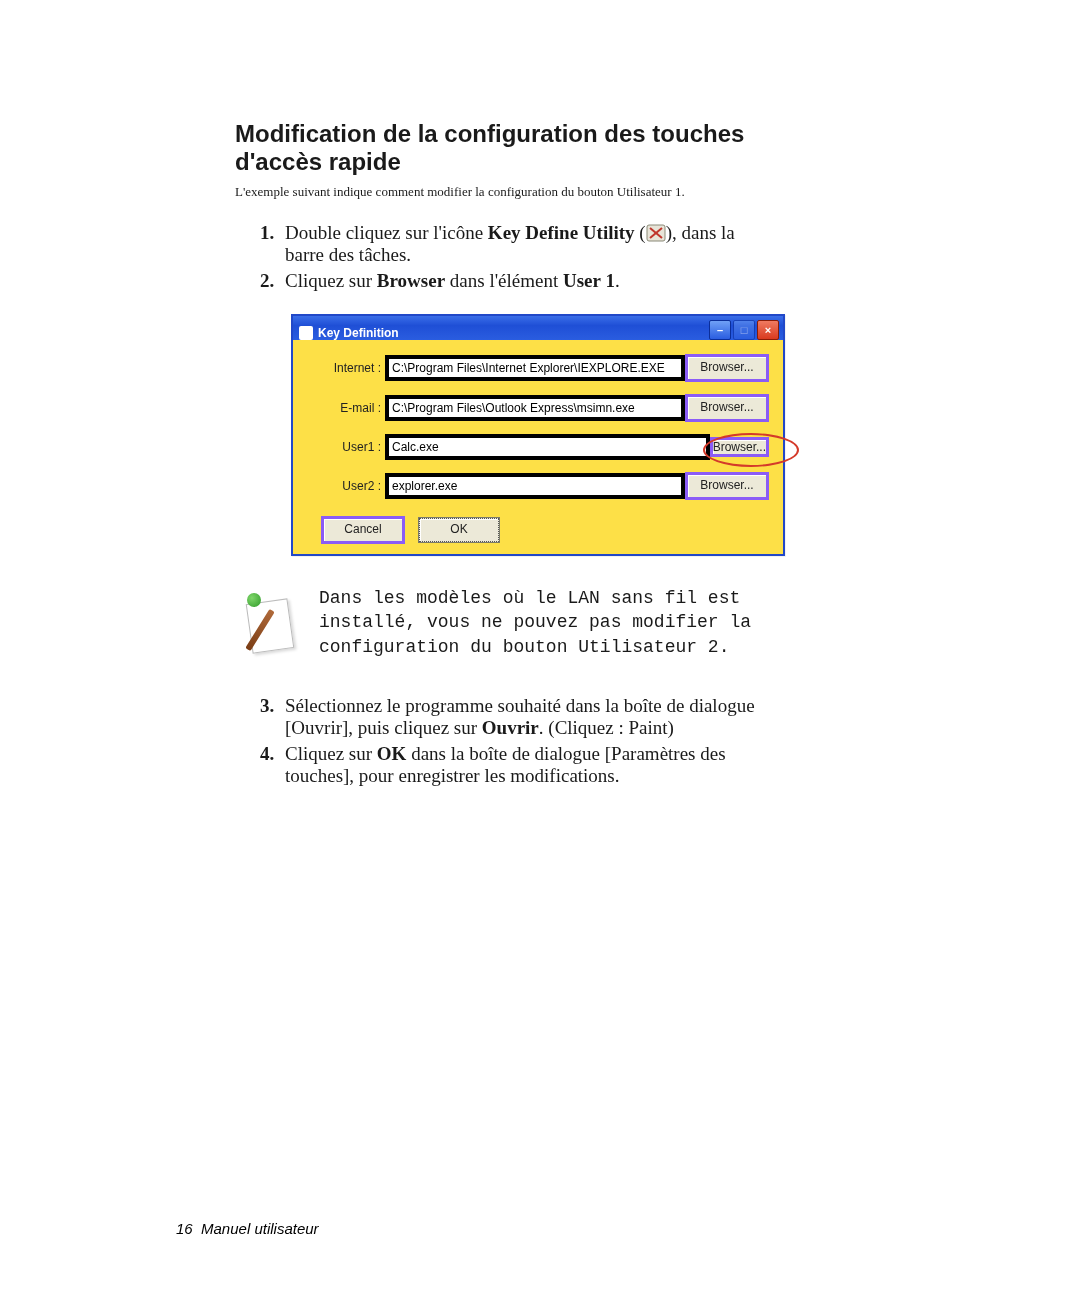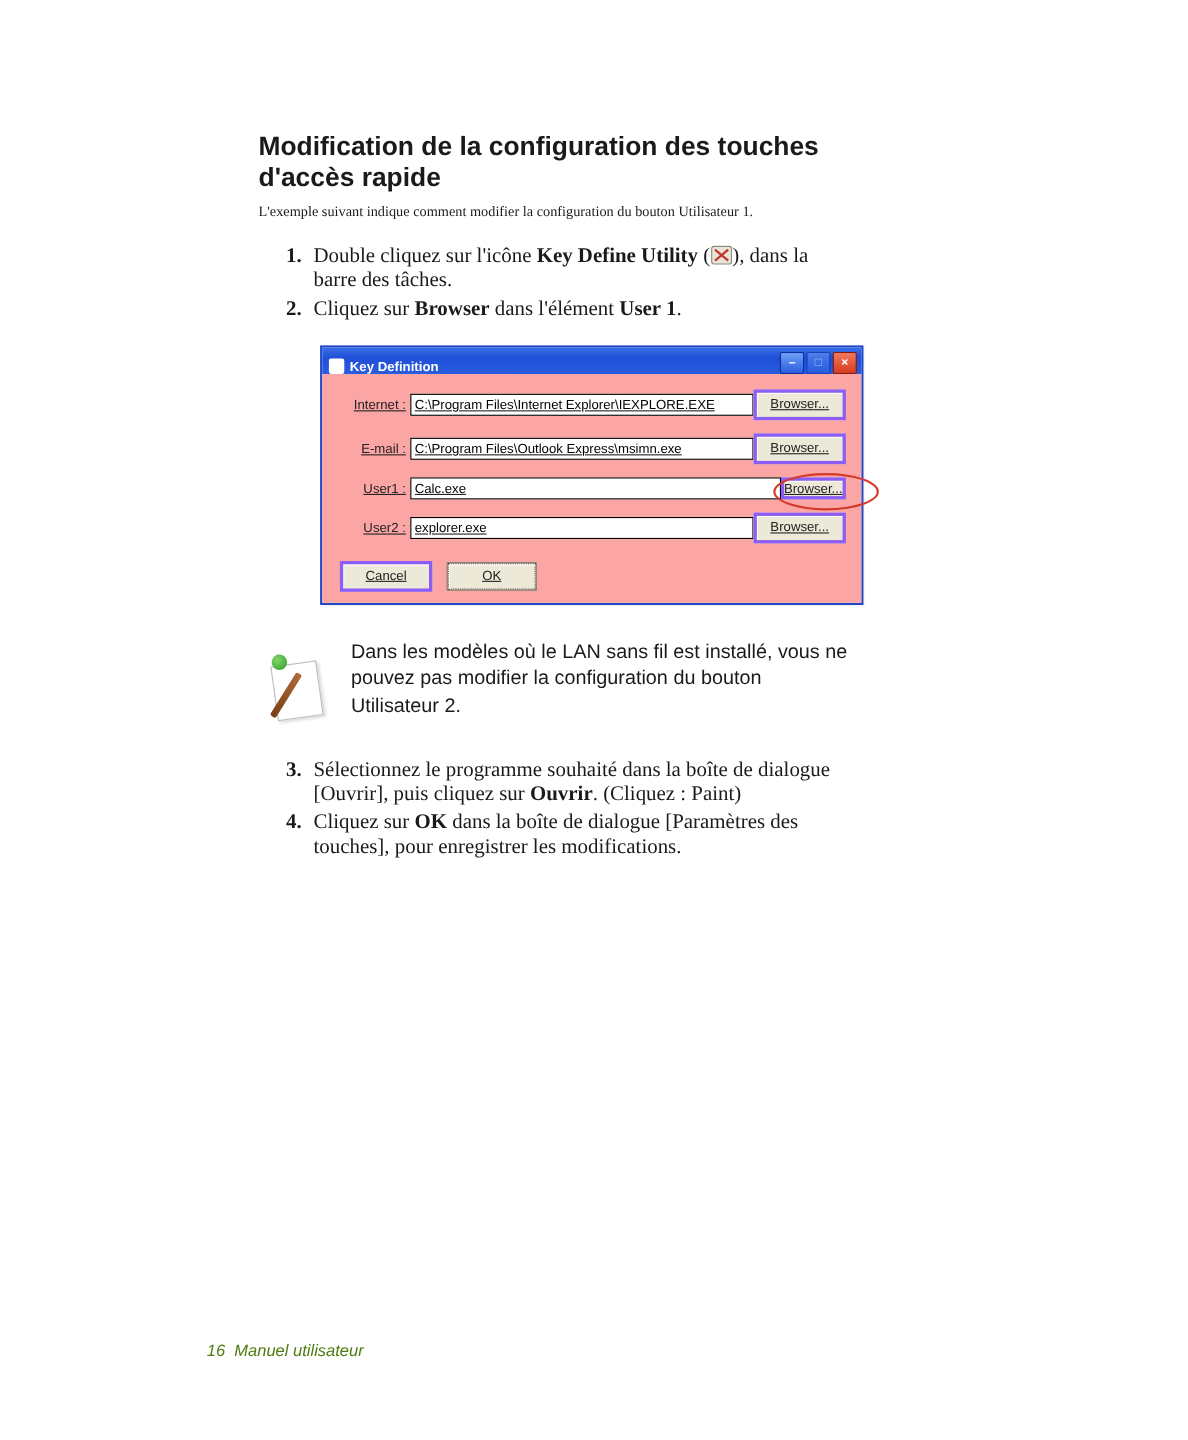--- a/index.html
+++ b/index.html
@@ -81,38 +81,37 @@
     align-items: center;
     justify-content: center;
     color: #fff;
     font-weight: bold;
     font-size: 11px;
   }
   .tb-btn.disabled { opacity: 0.55; }
   .tb-btn.close { background: linear-gradient(#f07a60, #d93a1f); border-color:#8a1c06; }
 
   .dialog-body {
-    background: #fca5a5;
-    padding: 14px 14px 10px 16px;
-    text-decoration: underline;
+    background: #fde047;
+    padding: 14px 14px 10px 28px;
   }
   .row {
     display: flex;
     align-items: center;
     margin-bottom: 12px;
   }
   .row .lbl {
     width: 60px;
     text-align: right;
     padding-right: 4px;
   }
   .row input.path {
     flex: 1;
     height: 18px;
-    border: 1px solid #000000;
+    border: 4px solid #000000;
     background: #fff;
     font-family: Tahoma, Arial, sans-serif;
     font-size: 12px;
     padding: 0 3px;
     margin-right: 0;
   }
   .btn {
     width: 78px;
     height: 22px;
     border: 3px solid #8b5cf6;
@@ -143,24 +142,24 @@
     width: 92px;
     height: 30px;
     border: 2px solid #d43a2a;
     border-radius: 50% / 50%;
     pointer-events: none;
   }
 
   
   .note {
     display: flex;
-    align-items: flex-end;
+    align-items: center;
     gap: 24px;
     margin: 0 0 36px 8px;
-    font-family: Liberation Sans, sans-serif;
+    font-family: Liberation Mono, monospace;
     font-size: 18px;
     line-height: 1.35;
   }
   .note-icon {
     width: 52px;
     height: 58px;
     position: relative;
     flex: 0 0 auto;
   }
   .note-icon .paper {
@@ -183,26 +182,26 @@
     position: absolute;
     left: 14px; top: 14px;
     width: 6px; height: 46px;
     background: linear-gradient(#b06a3a, #7a3d15);
     transform: rotate(32deg);
     border-radius: 2px;
   }
 
   .footer {
     position: absolute;
-    left: 188px;
+    left: 176px;
     bottom: 72px;
     font-family: Arial, Helvetica, sans-serif;
     font-style: italic;
     font-size: 15px;
-    color: #4d7c0f;
+    color: #000000;
   }
 
   .kd-icon {
     display: inline-block;
     width: 20px;
     height: 18px;
     vertical-align: -3px;
     position: relative;
   }
   .kd-icon svg { width: 20px; height: 18px; }

